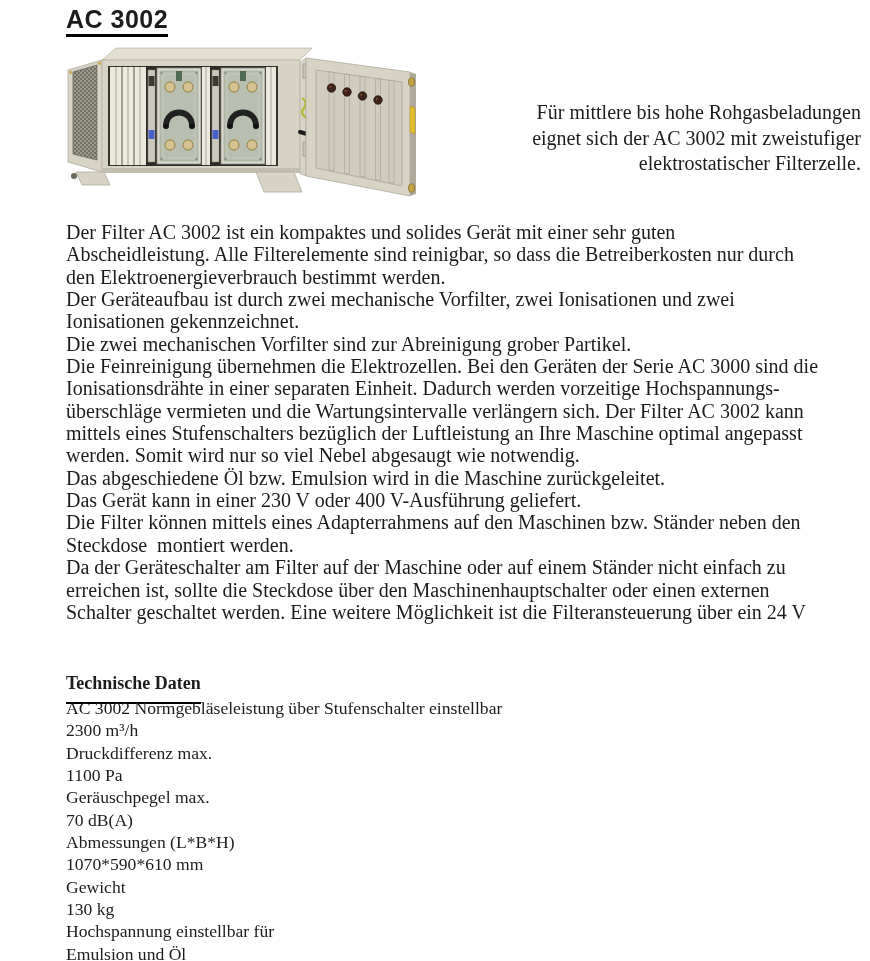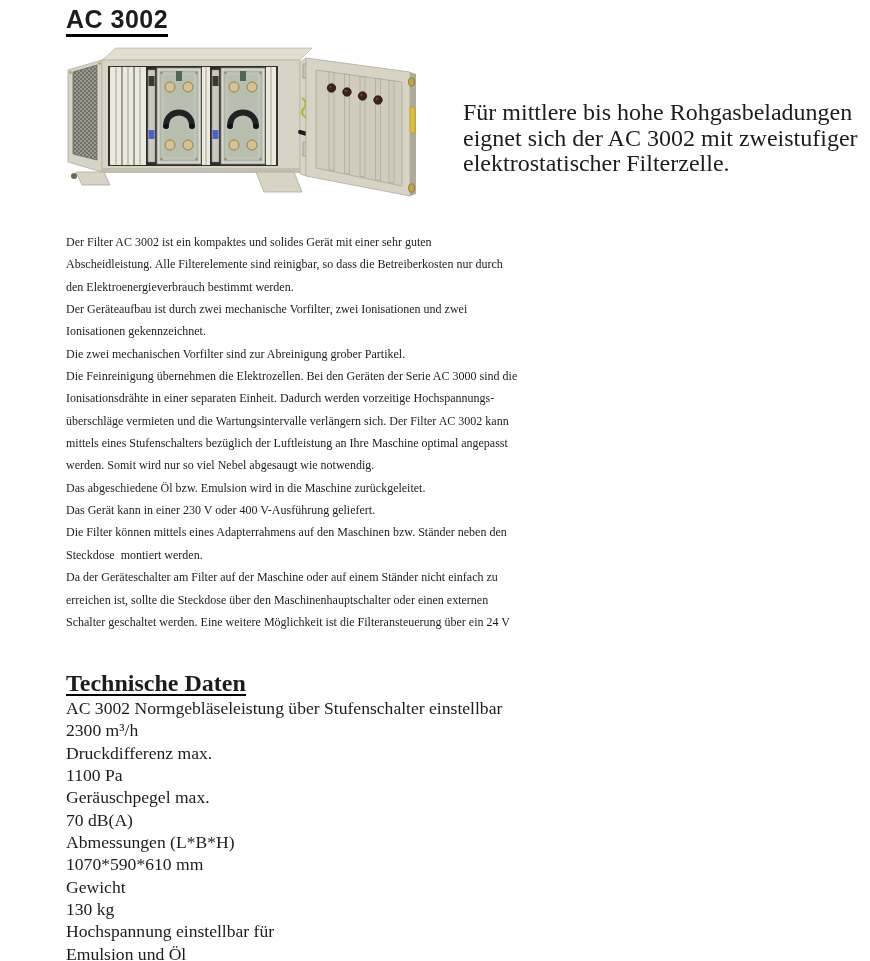--- a/index.html
+++ b/index.html
@@ -27,43 +27,44 @@
   }
   .illustration {
     position: absolute;
     left: 60px;
     top: 42px;
     width: 392px;
     height: 170px;
   }
   .intro-block {
     position: absolute;
-    left: 463px;
+    left: 481px;
     top: 100px;
     width: 380px;
-    font-size: 24px;
+    font-size: 20px;
     line-height: 25.5px;
+    text-align: right;
   }
   .body-block {
     position: absolute;
     left: 66px;
-    top: 231px;
+    top: 221px;
     width: 780px;
-    font-size: 12px;
+    font-size: 20px;
     line-height: 22.35px;
   }
   .tech-heading {
     position: absolute;
     left: 66px;
     top: 672px;
-    font-size: 24px;
+    font-size: 18px;
     font-weight: bold;
     display: inline-block;
     border-bottom: 2px solid #000;
-    padding-bottom: 0px;
+    padding-bottom: 8px;
     line-height: 22px;
   }
   .tech-block {
     position: absolute;
     left: 66px;
     top: 697px;
     width: 600px;
     font-size: 17.6px;
     line-height: 22.35px;
   }

